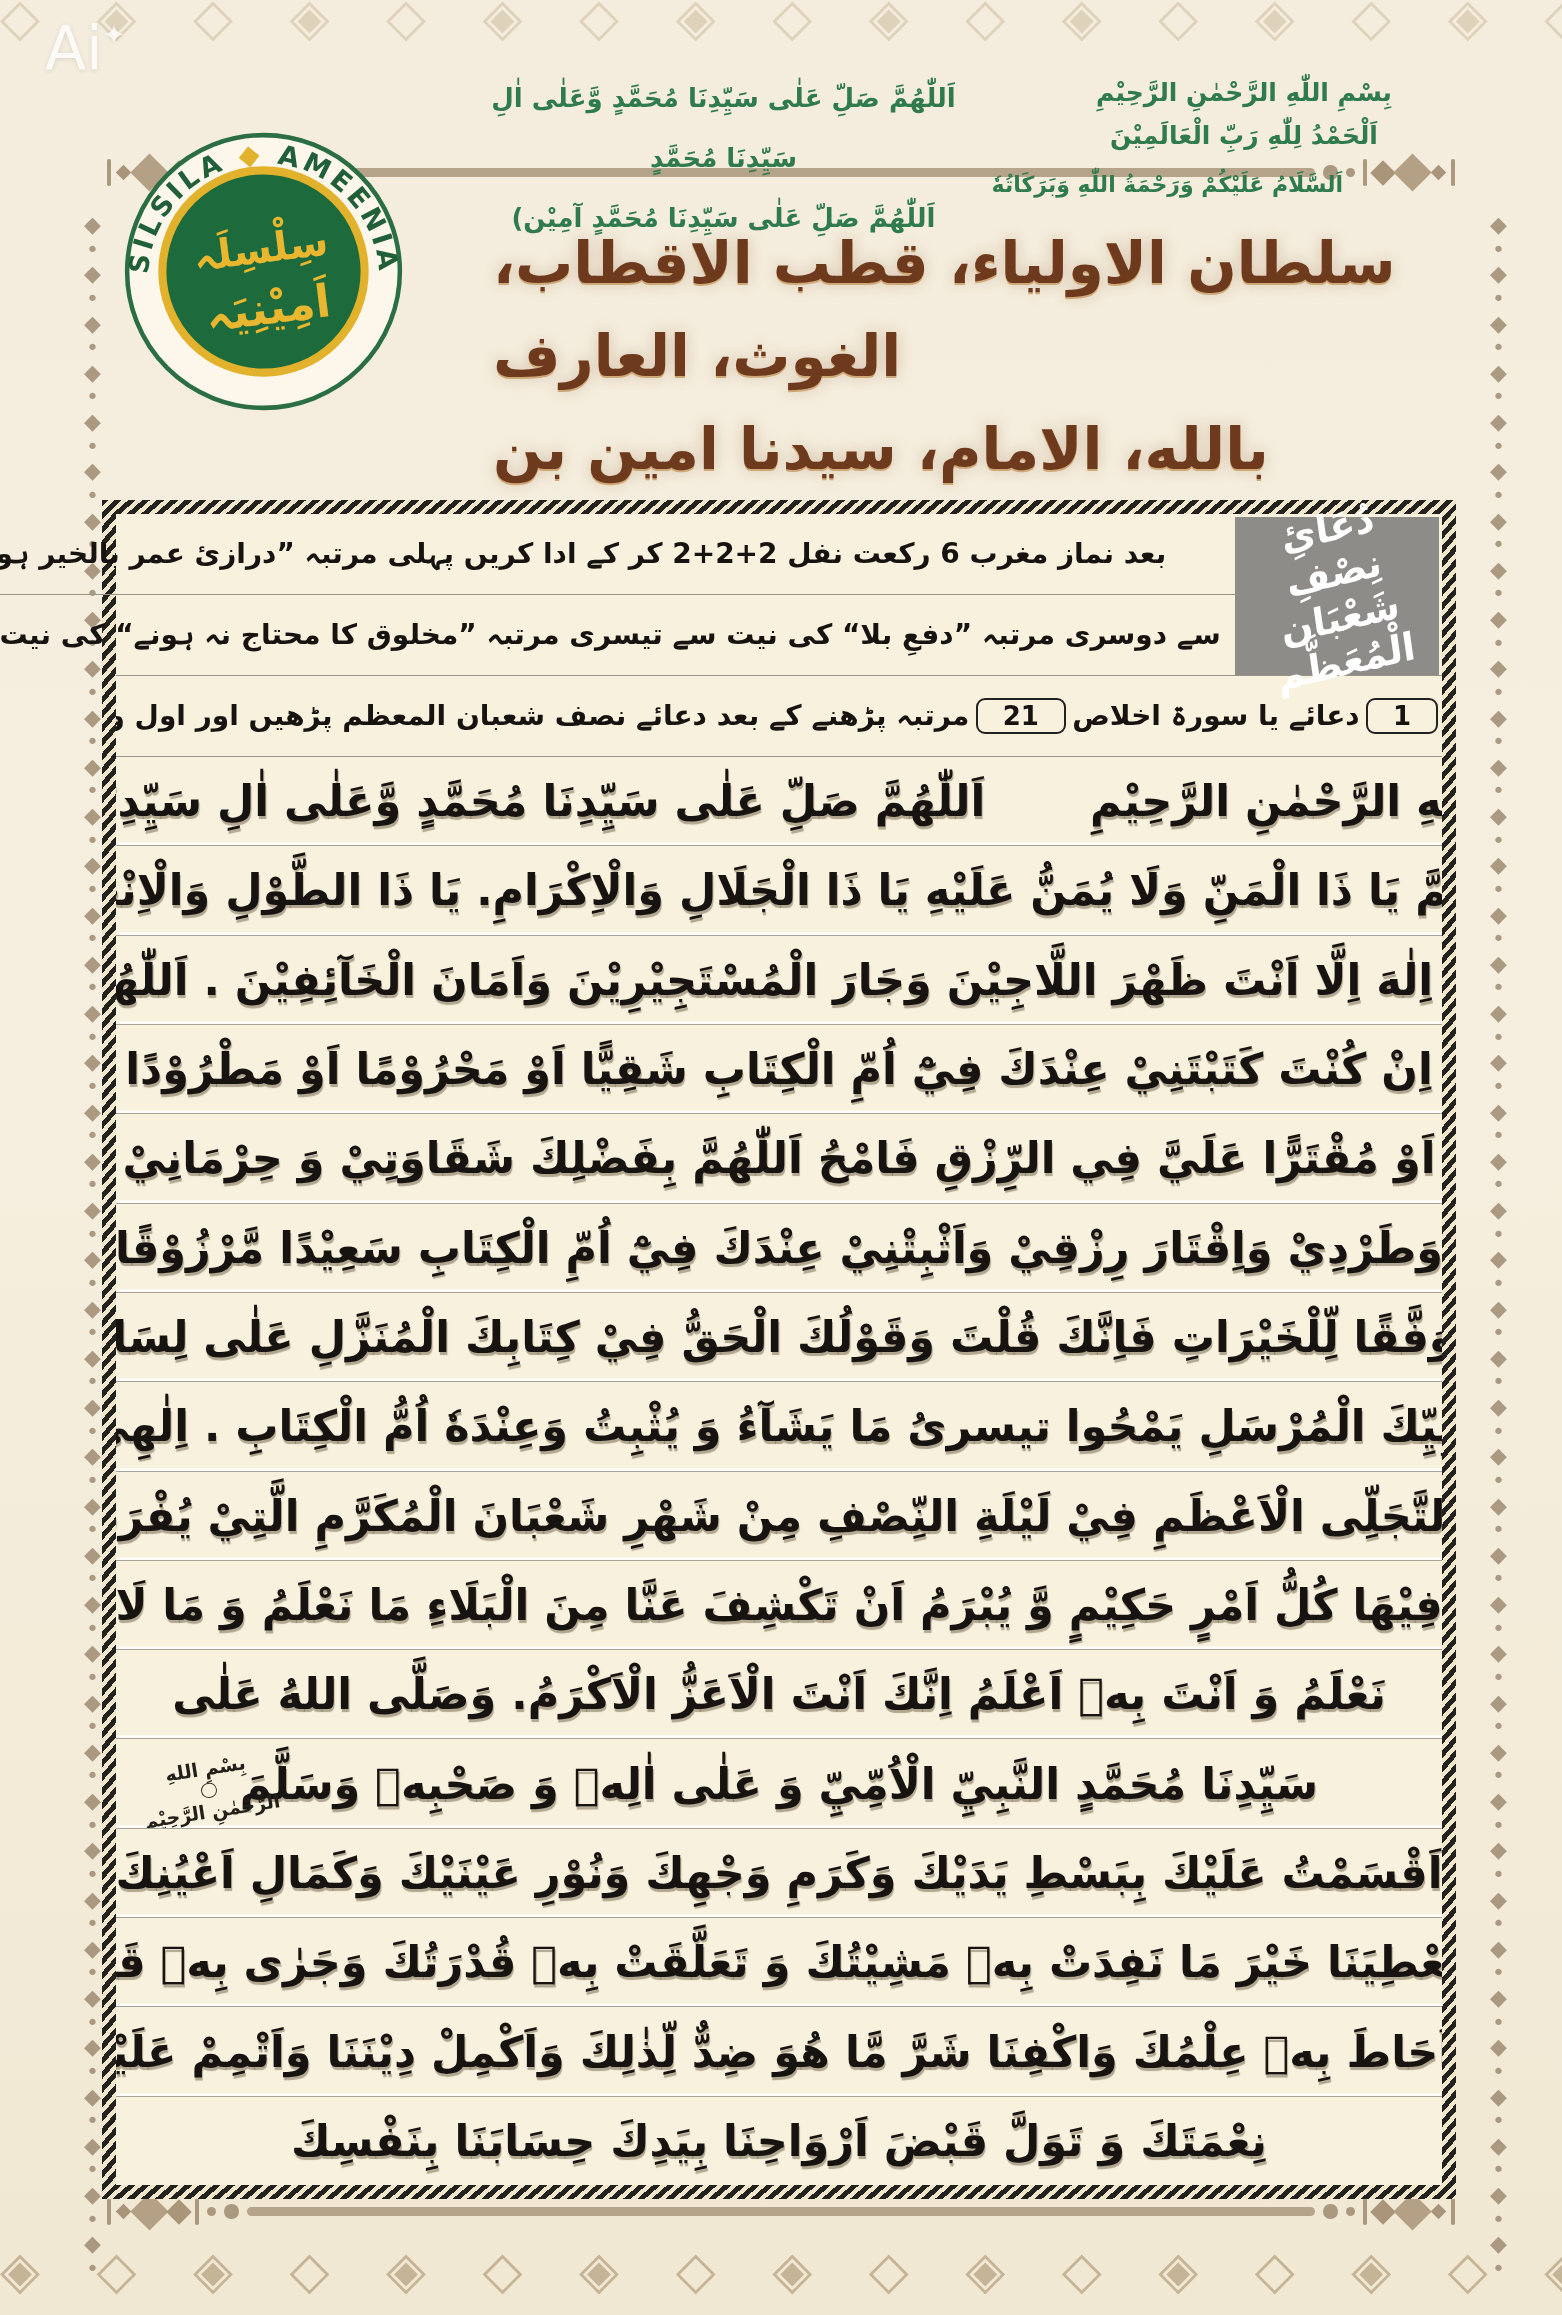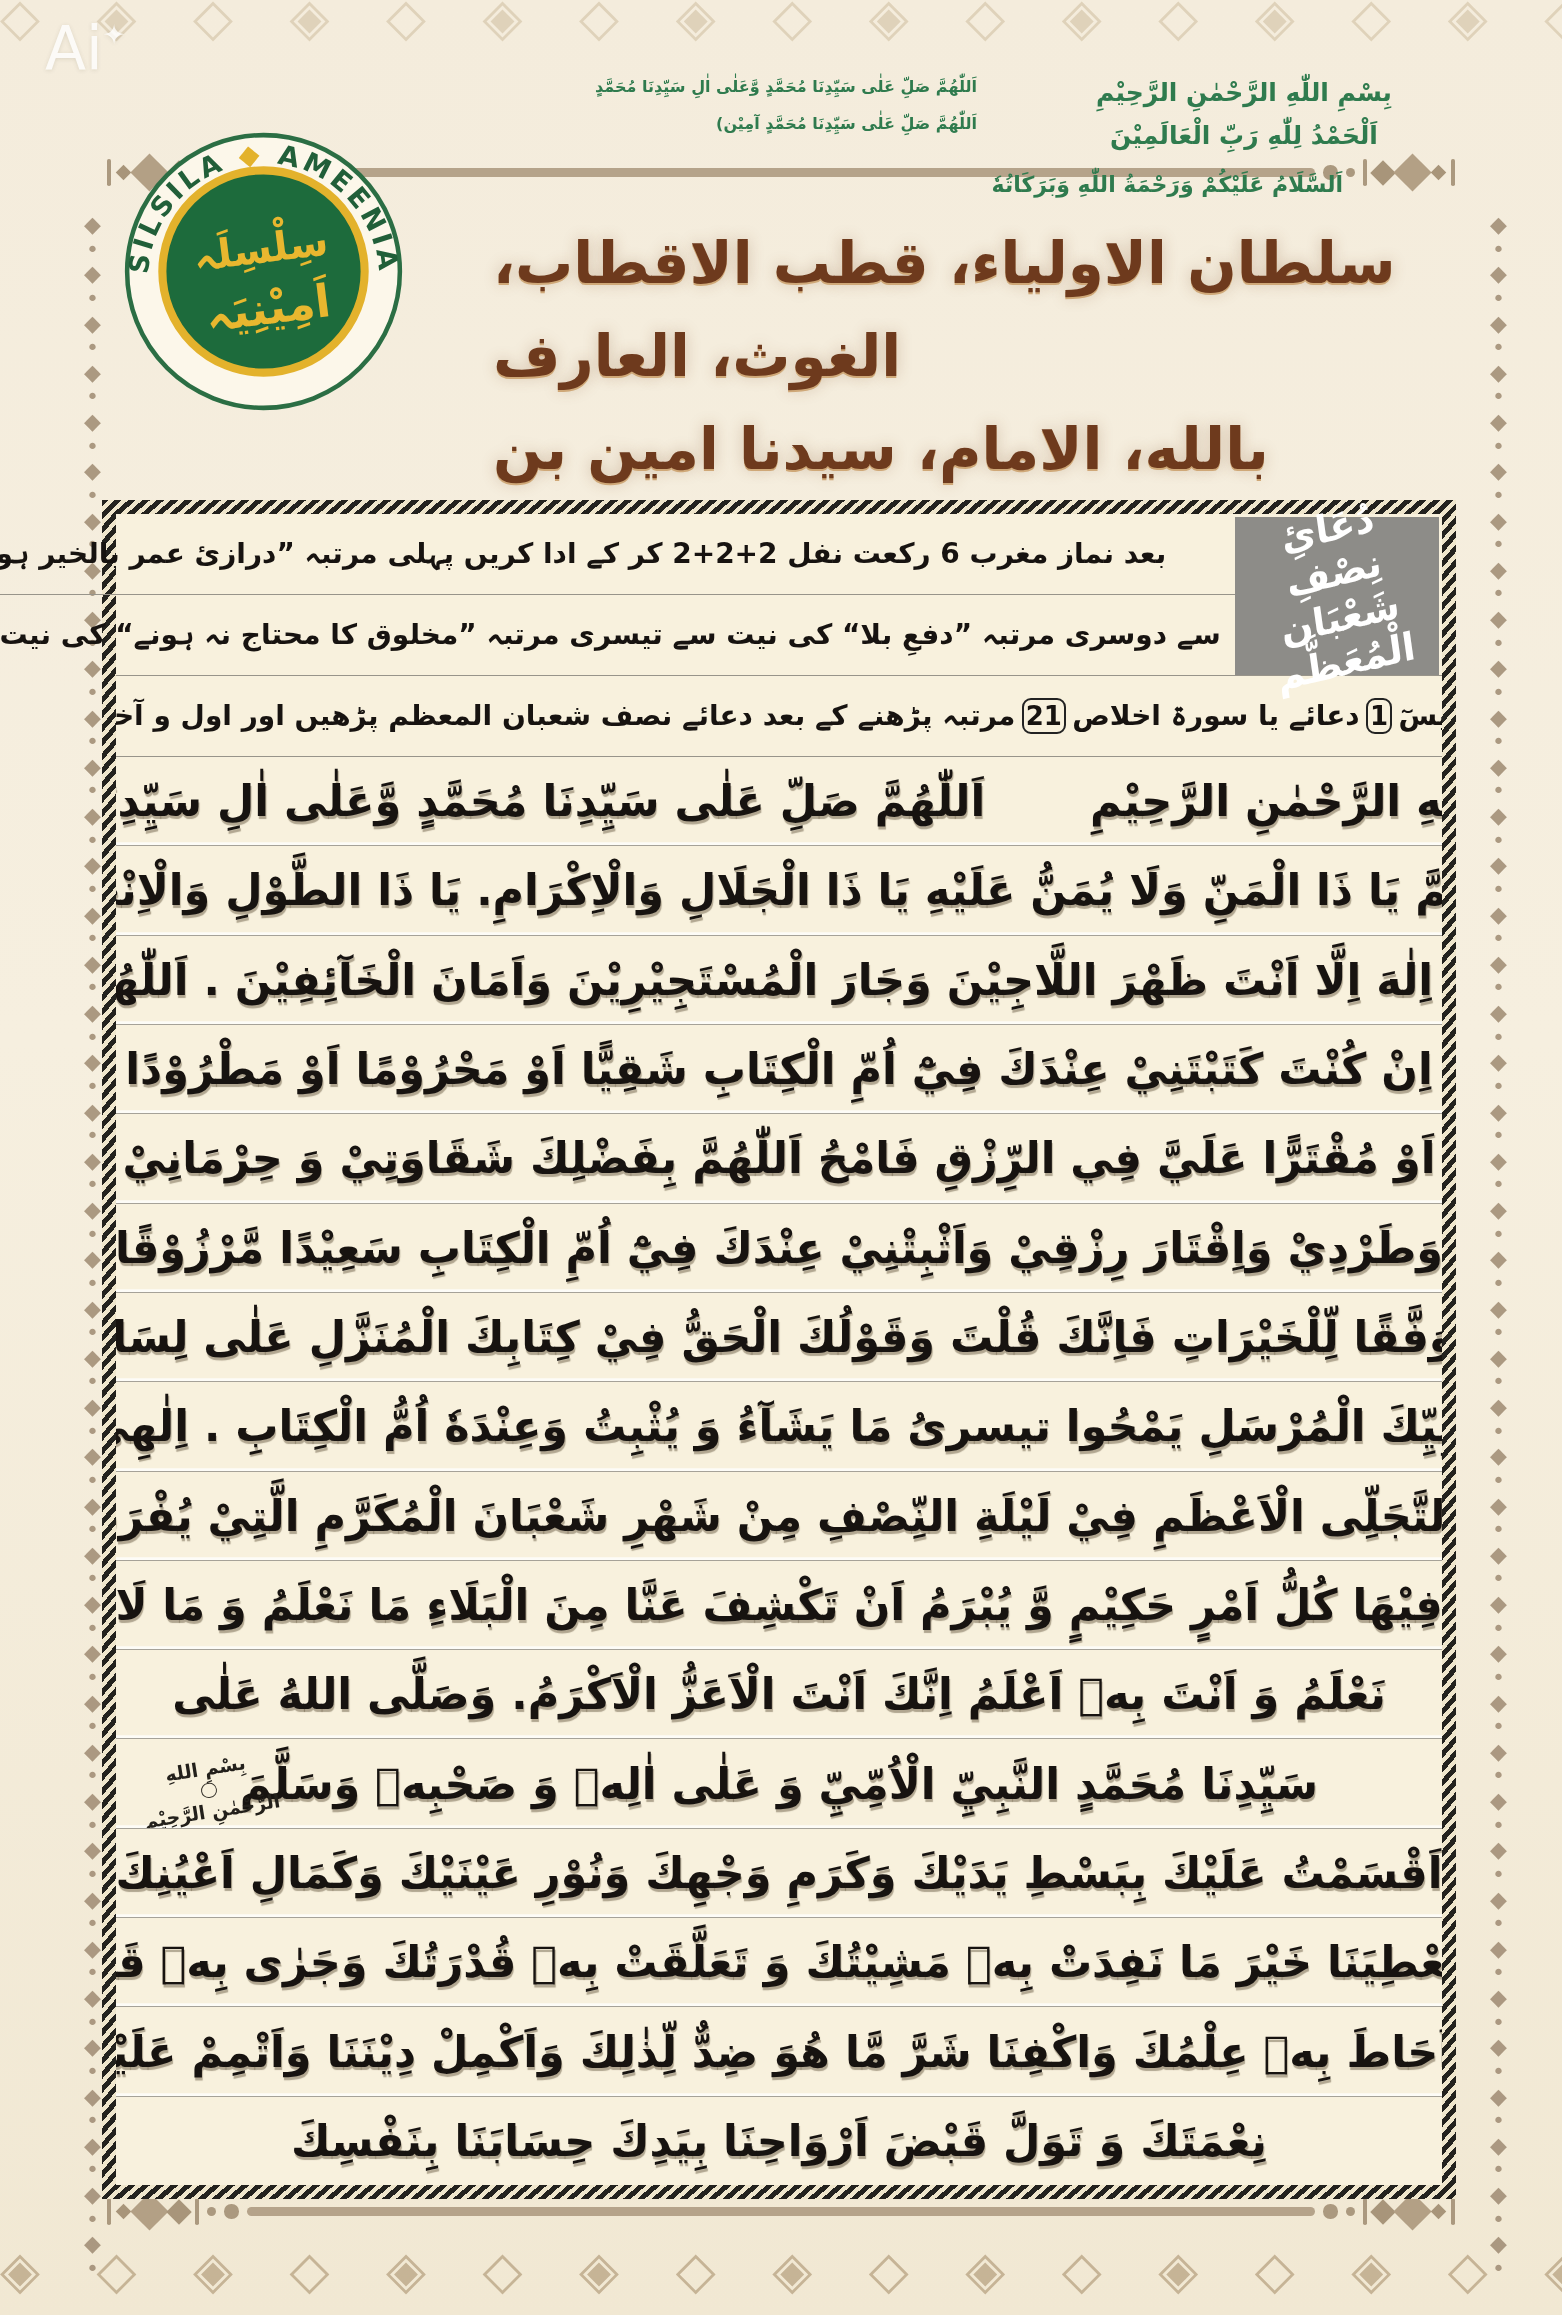--- a/index.html
+++ b/index.html
@@ -37,22 +37,22 @@
          font-size:22px;line-height:1.12;color:#a5927a;word-break:break-all;
          text-align:center;opacity:.92;user-select:none;}
   .chain-l{left:80px;}
   .chain-r{right:51px;}
   
   .logo{position:absolute;left:119px;top:127px;width:289px;height:289px;}
   
   .green{color:#2f7b4e;font-weight:bold;direction:rtl;}
   .g-right{position:absolute;top:72px;right:170px;text-align:center;font-size:25px;line-height:1.7;}
   .g-salam{position:absolute;top:172px;right:219px;font-size:22px;}
-  .g-left{position:absolute;top:69px;left:470px;width:507px;
-          font-size:16px;line-height:2.3;}
+  .g-left{position:absolute;top:69px;left:470px;width:507px;text-align:center;
+          font-size:26px;line-height:2.3;}
   
   .title{position:absolute;top:217px;left:493px;right:107px;text-align:left;direction:rtl;
          color:#6e3a1d;font-weight:bold;font-size:58px;line-height:1.6;
          text-shadow:0 1.8px 0 #cfa878,0 0 14.5px rgba(130,80,40,.28);}
   
   .panel{position:absolute;left:102px;top:500px;width:1354px;height:1699px;
          box-sizing:border-box;background:#f8f1dd;
          border:14.5px solid #2a2a26;
          border-image:repeating-linear-gradient(135deg,#23221e 0 5.4px,#efe6cc 5.4px 10px) 16;}
   .panel-inner{position:absolute;inset:0;display:flex;flex-direction:column;direction:rtl;
@@ -60,21 +60,21 @@
   .instr-top{display:flex;flex-direction:row;height:161px;border-bottom:1.8px solid #98948a;}
   .dua-box{width:266px;background:#8d8c88;display:flex;align-items:center;justify-content:center;
            margin:2.7px 2.7px 0 0;}
   .dua-box span{display:block;width:204px;color:#ffffff;font-weight:bold;font-size:38px;
                 line-height:1.18;text-align:center;transform:rotate(-13deg) skewX(-5deg);}
   .instr-left{flex:1;display:flex;flex-direction:column;}
   .irow{flex:1;display:flex;align-items:center;justify-content:center;
         font-size:28px;font-weight:bold;line-height:1.2;padding:0 14.5px;white-space:nowrap;overflow:hidden;}
   .irow-1{border-bottom:1.8px solid #98948a;}
   .irow-3{height:80px;border-bottom:1.8px solid #98948a;flex:none;}
-  .numbox{display:inline-block;border:2.7px solid #222;border-radius:9px;padding:0 2px;
+  .numbox{display:inline-block;border:2.7px solid #222;border-radius:9px;padding:0 25px;
           margin:0 6.3px;font-size:26px;line-height:1.25;direction:ltr;}
   .plines{flex:1;display:flex;flex-direction:column;}
   .pline{flex:1;display:flex;align-items:center;justify-content:center;position:relative;
          font-size:43px;font-weight:bold;white-space:nowrap;overflow:hidden;
          border-bottom:1.8px solid #a6a298;box-shadow:inset 0 -2.7px 0 rgba(255,255,255,.75);
          text-shadow:0.9px 2.7px 0.9px rgba(70,55,30,.40);}
   .pline:last-child{border-bottom:none;box-shadow:none;}
   .stamp{position:absolute;left:23.5px;bottom:3.6px;direction:rtl;text-align:center;
          font-size:19px;font-weight:bold;line-height:1.25;color:#23201b;
          transform:rotate(-9deg);white-space:normal;text-shadow:none;}

